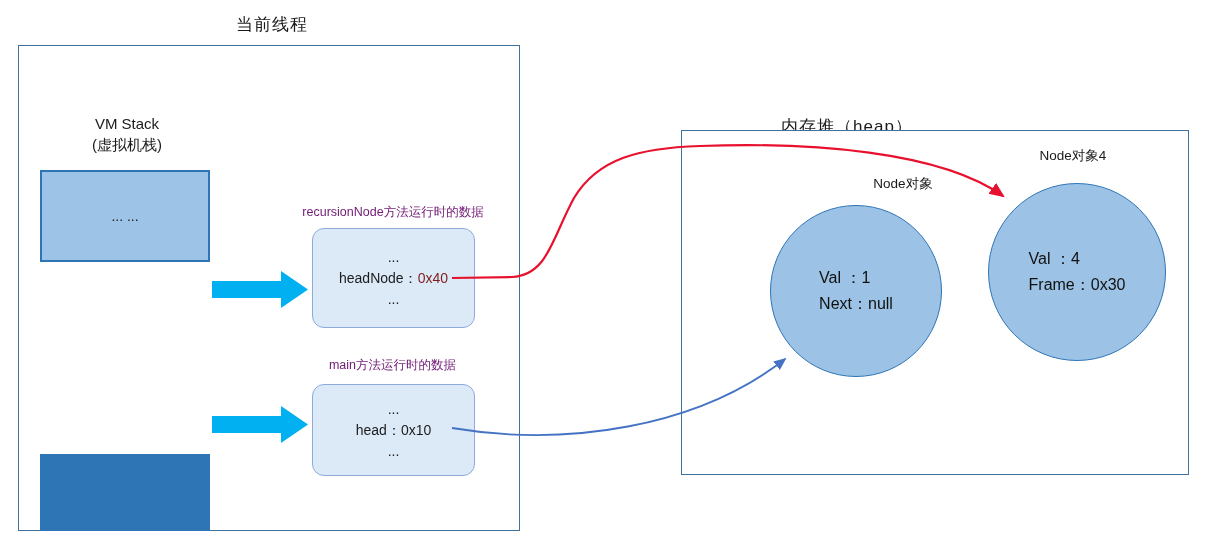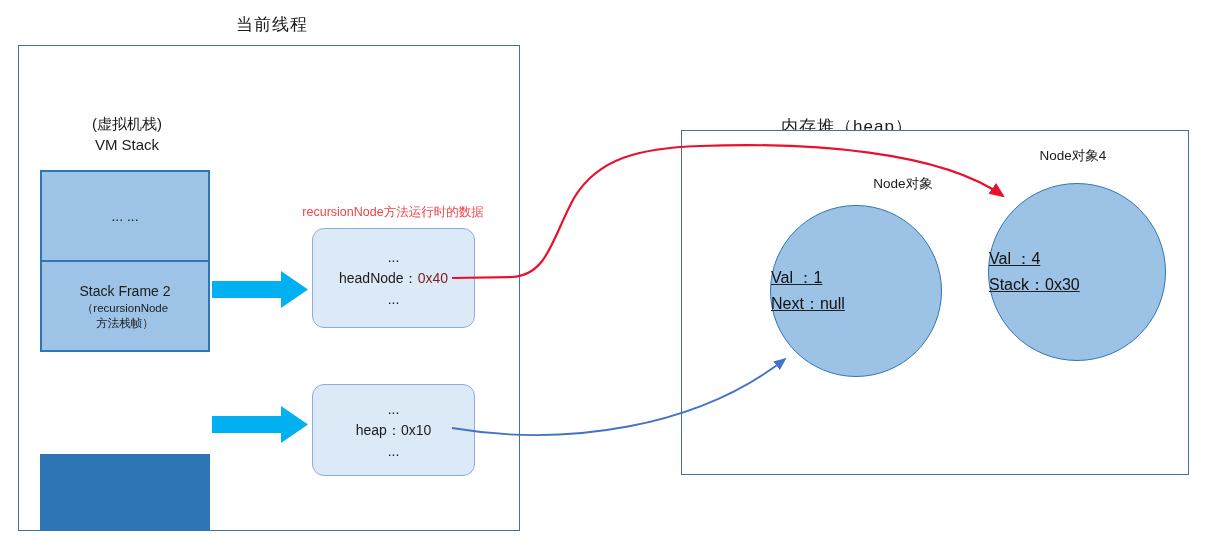--- a/index.html
+++ b/index.html
@@ -17,80 +17,76 @@
   .seg {
     left:40px; width:170px;
     background:#9DC3E6; border:2px solid #2E75B6;
     display:flex; flex-direction:column; align-items:center; justify-content:center;
     text-align:center; color:#1c1c1c;
   }
   .seg .t1 { font-size:14px; line-height:19px; }
   .seg .t2 { font-size:11.5px; line-height:15px; }
   .seg-base { background:#2E75B6; }
 
-  .caption { font-size:12.5px; text-align:center; color:#ef4444; white-space:nowrap; }
+  .caption { font-size:12.5px; text-align:center; color:#701a75; white-space:nowrap; }
 
   .data-box {
     background:#DCE9F7; border:1.5px solid #8FAADC; border-radius:12px;
     display:flex; flex-direction:column; align-items:center; justify-content:center;
     font-size:14px; line-height:21px; color:#1c1c1c;
   }
   .data-box .red { color:#7f1d1d; }
 
   .circle {
     border-radius:50%; background:#9CC3E5; border:1.8px solid #2E75B6;
-    display:flex; align-items:center; justify-content:flex-start;text-decoration:underline;
+    display:flex; align-items:center; justify-content:center;
   }
   .circle .lines { text-align:left; font-size:16px; line-height:26px; color:#111; }
 
   .node-caption { font-size:13.5px; text-align:center; color:#1a1a1a; white-space:nowrap; }
 
   .arrow-layer { left:0; top:0; pointer-events:none; z-index:6; }
 </style>
 </head>
 <body>
 
 <div class="canvas">
 
   <div class="abs big-title" style="left:212px; top:13px; width:120px;">当前线程</div>
 
   <div class="abs outer-box" style="left:18px; top:45px; width:502px; height:486px;"></div>
 
   <div class="abs vm-title" style="left:57px; top:113px; width:140px;">
+    <div>VM Stack</div>
     <div>(虚拟机栈)</div>
-    <div>VM Stack</div>
   </div>
 
   <div class="abs seg" style="top:170px; height:92px;">
     <div class="t1">... ...</div>
   </div>
 
-  <div class="abs seg" style="top:260px; height:92px;">
-    <div class="t1">Stack Frame 2</div>
-    <div class="t2">（recursionNode</div>
-    <div class="t2">方法栈帧）</div>
-  </div>
 
 
   <div class="abs seg seg-base" style="top:454px; height:77px;"></div>
 
   <div class="abs caption" style="left:287px; top:204px; width:212px;">recursionNode方法运行时的数据</div>
 
   <div class="abs data-box" style="left:312px; top:228px; width:163px; height:100px;">
     <div>...</div>
     <div>
       <span>headNode：</span><span class="red">0x40</span>
     </div>
     <div>...</div>
   </div>
 
+  <div class="abs caption" style="left:300px; top:357px; width:185px;">main方法运行时的数据</div>
 
   <div class="abs data-box" style="left:312px; top:384px; width:163px; height:92px;">
     <div>...</div>
-    <div>heap：0x10</div>
+    <div>head：0x10</div>
     <div>...</div>
   </div>
 
   <div class="abs big-title" style="left:762px; top:91px; width:170px;margin-top:24px;">内存堆（heap）</div>
 
   <div class="abs outer-box" style="left:681px; top:130px; width:508px; height:345px;"></div>
 
   <div class="abs node-caption" style="left:848px; top:175px; width:110px;">Node对象</div>
 
   <div class="abs circle" style="left:770px; top:205px; width:172px; height:172px;">
@@ -98,21 +94,21 @@
       <div>Val ：1</div>
       <div>Next：null</div>
     </div>
   </div>
 
   <div class="abs node-caption" style="left:1018px; top:147px; width:110px;">Node对象4</div>
 
   <div class="abs circle" style="left:988px; top:183px; width:178px; height:178px;">
     <div class="lines">
       <div>Val ：4</div>
-      <div>Stack：0x30</div>
+      <div>Frame：0x30</div>
     </div>
   </div>
 
   <svg class="abs arrow-layer" width="1214" height="553" viewBox="0 0 1214 553">
     <defs>
       <marker id="red-head" markerWidth="9" markerHeight="8" refX="6" refY="3" orient="auto">
         <path d="M0,0 L7,3 L0,6 Z" fill="#E8112D"></path>
       </marker>
       <marker id="blue-head" markerWidth="9" markerHeight="8" refX="6" refY="3" orient="auto">
         <path d="M0,0 L7,3 L0,6 Z" fill="#4472C4"></path>

